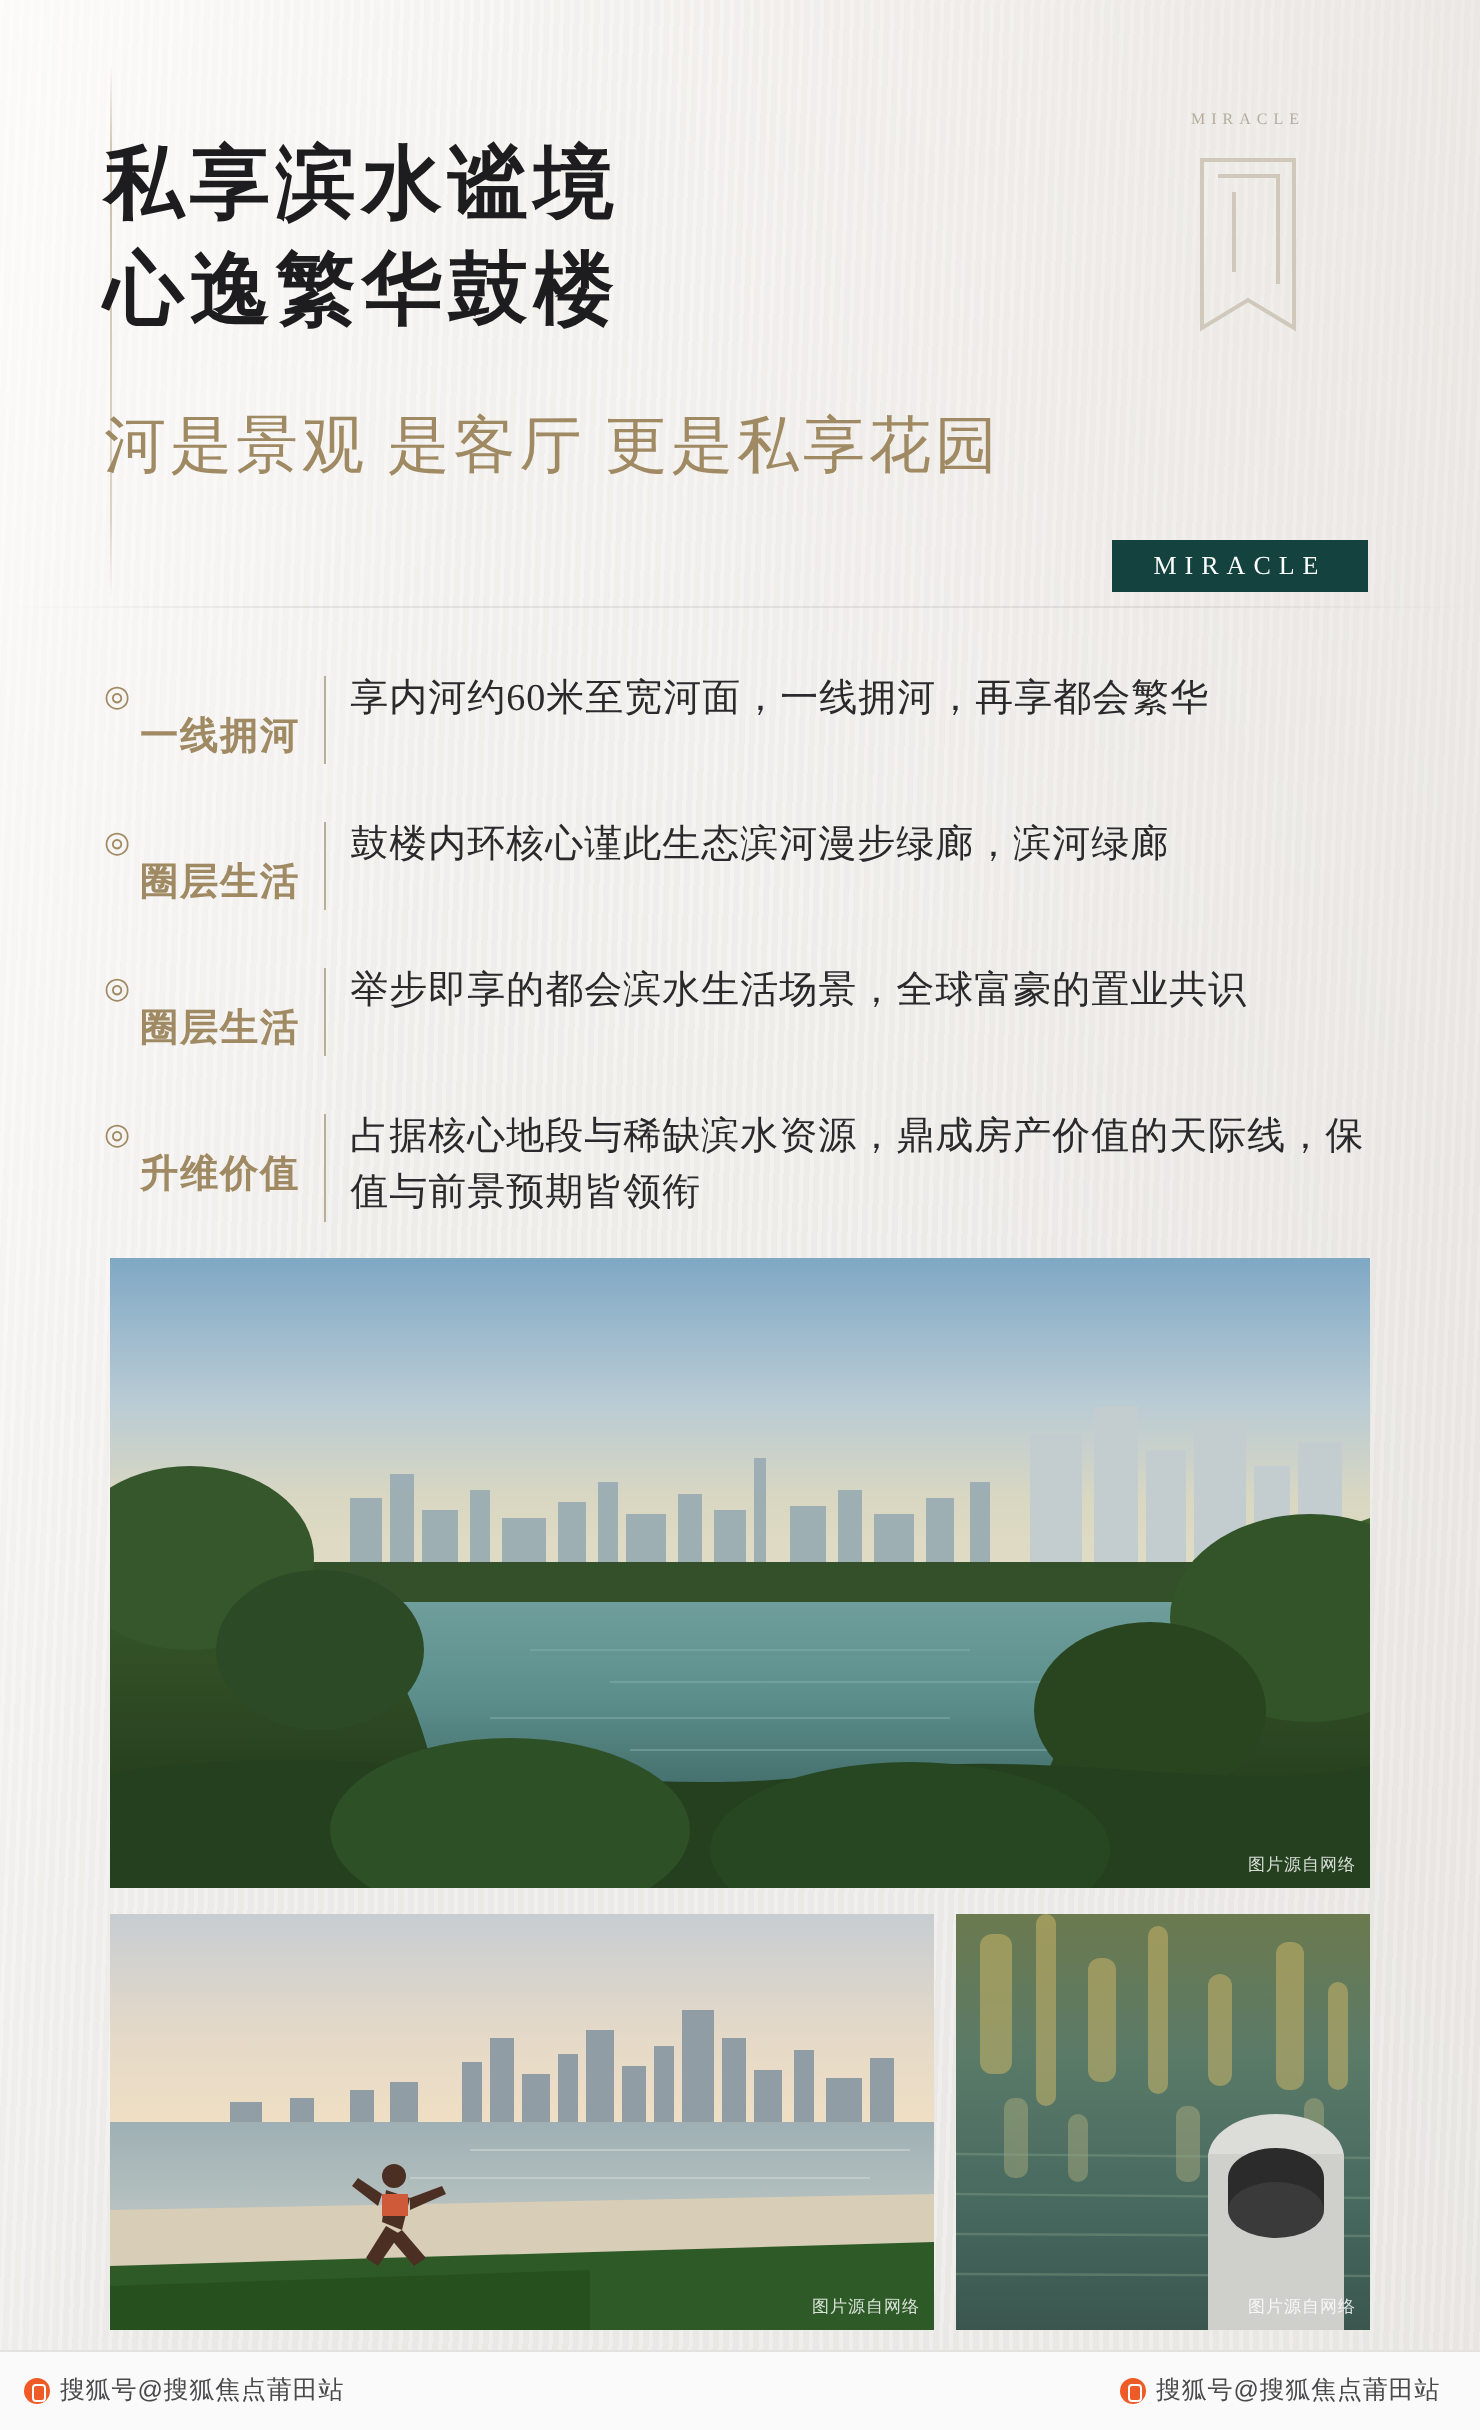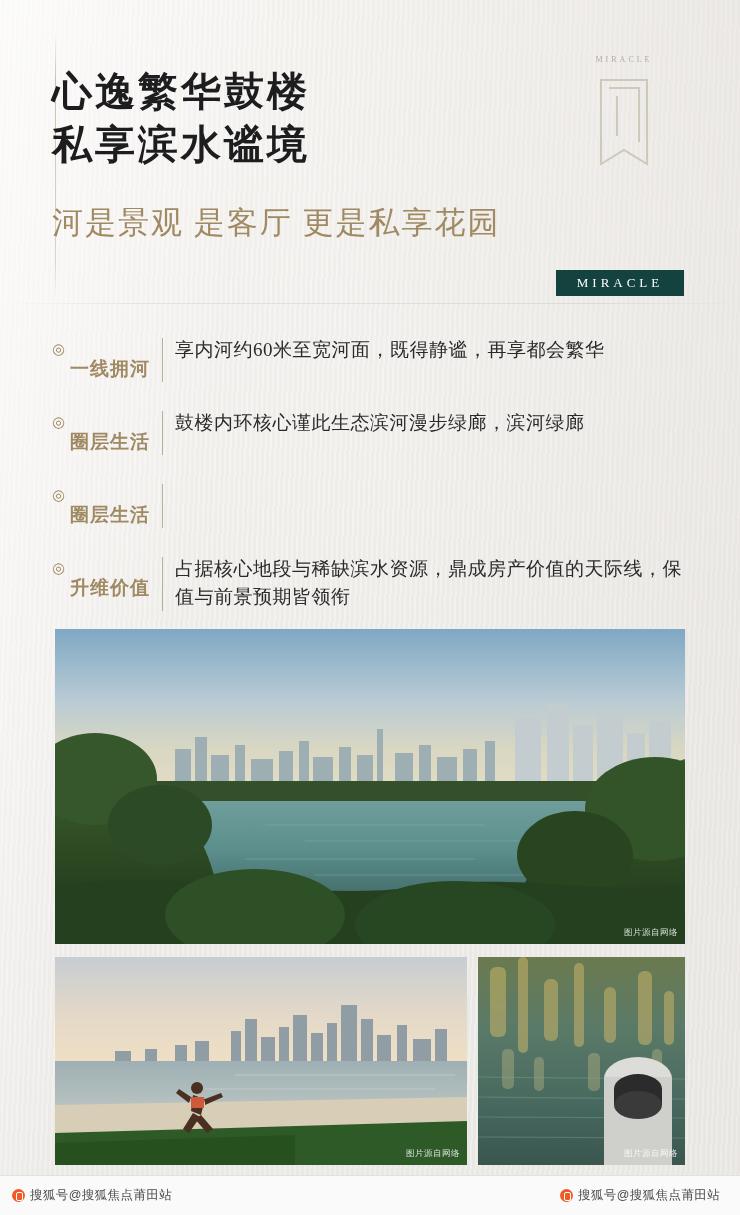--- a/index.html
+++ b/index.html
@@ -198,22 +198,22 @@
   }
 </style>
 </head>
 <body>
 
 <div class="page">
   <div class="texture"></div>
   <div class="vline"></div>
 
   <div class="header">
+    <div class="h1">私享滨水谧境</div>
     <div class="h1">心逸繁华鼓楼</div>
-    <div class="h1">私享滨水谧境</div>
     <div class="h2">河是景观 是客厅 更是私享花园</div>
   </div>
 
   <div class="emblem-wrap">
     <div class="emblem-top">MIRACLE</div>
     <div class="emblem-mark">
       <svg width="54" height="92" viewBox="0 0 54 92" xmlns="http://www.w3.org/2000/svg">
         <path d="M4 4 L50 4 L50 88 L27 74 L4 88 Z" fill="none" stroke="#cfc8bb" stroke-width="2"></path>
         <path d="M12 12 L42 12 L42 66" fill="none" stroke="#cfc8bb" stroke-width="2"></path>
         <path d="M20 20 L20 60" fill="none" stroke="#cfc8bb" stroke-width="2"></path>
@@ -225,32 +225,33 @@
     <span>MIRACLE</span>
   </div>
 
   <div class="divider"></div>
 
   <div class="features">
     <div class="feature">
       <span class="f-mark">◎</span>
       <span class="f-title">一线拥河</span>
       <span class="f-sep"></span>
-      <span class="f-text">享内河约60米至宽河面，既得静谧，再享都会繁华</span>
+      <span class="f-text">享内河约60米至宽河面，一线拥河，再享都会繁华</span>
     </div>
     <div class="feature">
       <span class="f-mark">◎</span>
       <span class="f-title">圈层生活</span>
       <span class="f-sep"></span>
       <span class="f-text">鼓楼内环核心谨此生态滨河漫步绿廊，滨河绿廊</span>
     </div>
     <div class="feature">
       <span class="f-mark">◎</span>
       <span class="f-title">圈层生活</span>
       <span class="f-sep"></span>
+      <span class="f-text">举步即享的都会滨水生活场景，全球富豪的置业共识</span>
     </div>
     <div class="feature">
       <span class="f-mark">◎</span>
       <span class="f-title">升维价值</span>
       <span class="f-sep"></span>
       <span class="f-text">占据核心地段与稀缺滨水资源，鼎成房产价值的天际线，保值与前景预期皆领衔</span>
     </div>
   </div>
 
   <div class="photo" id="photo-main">

